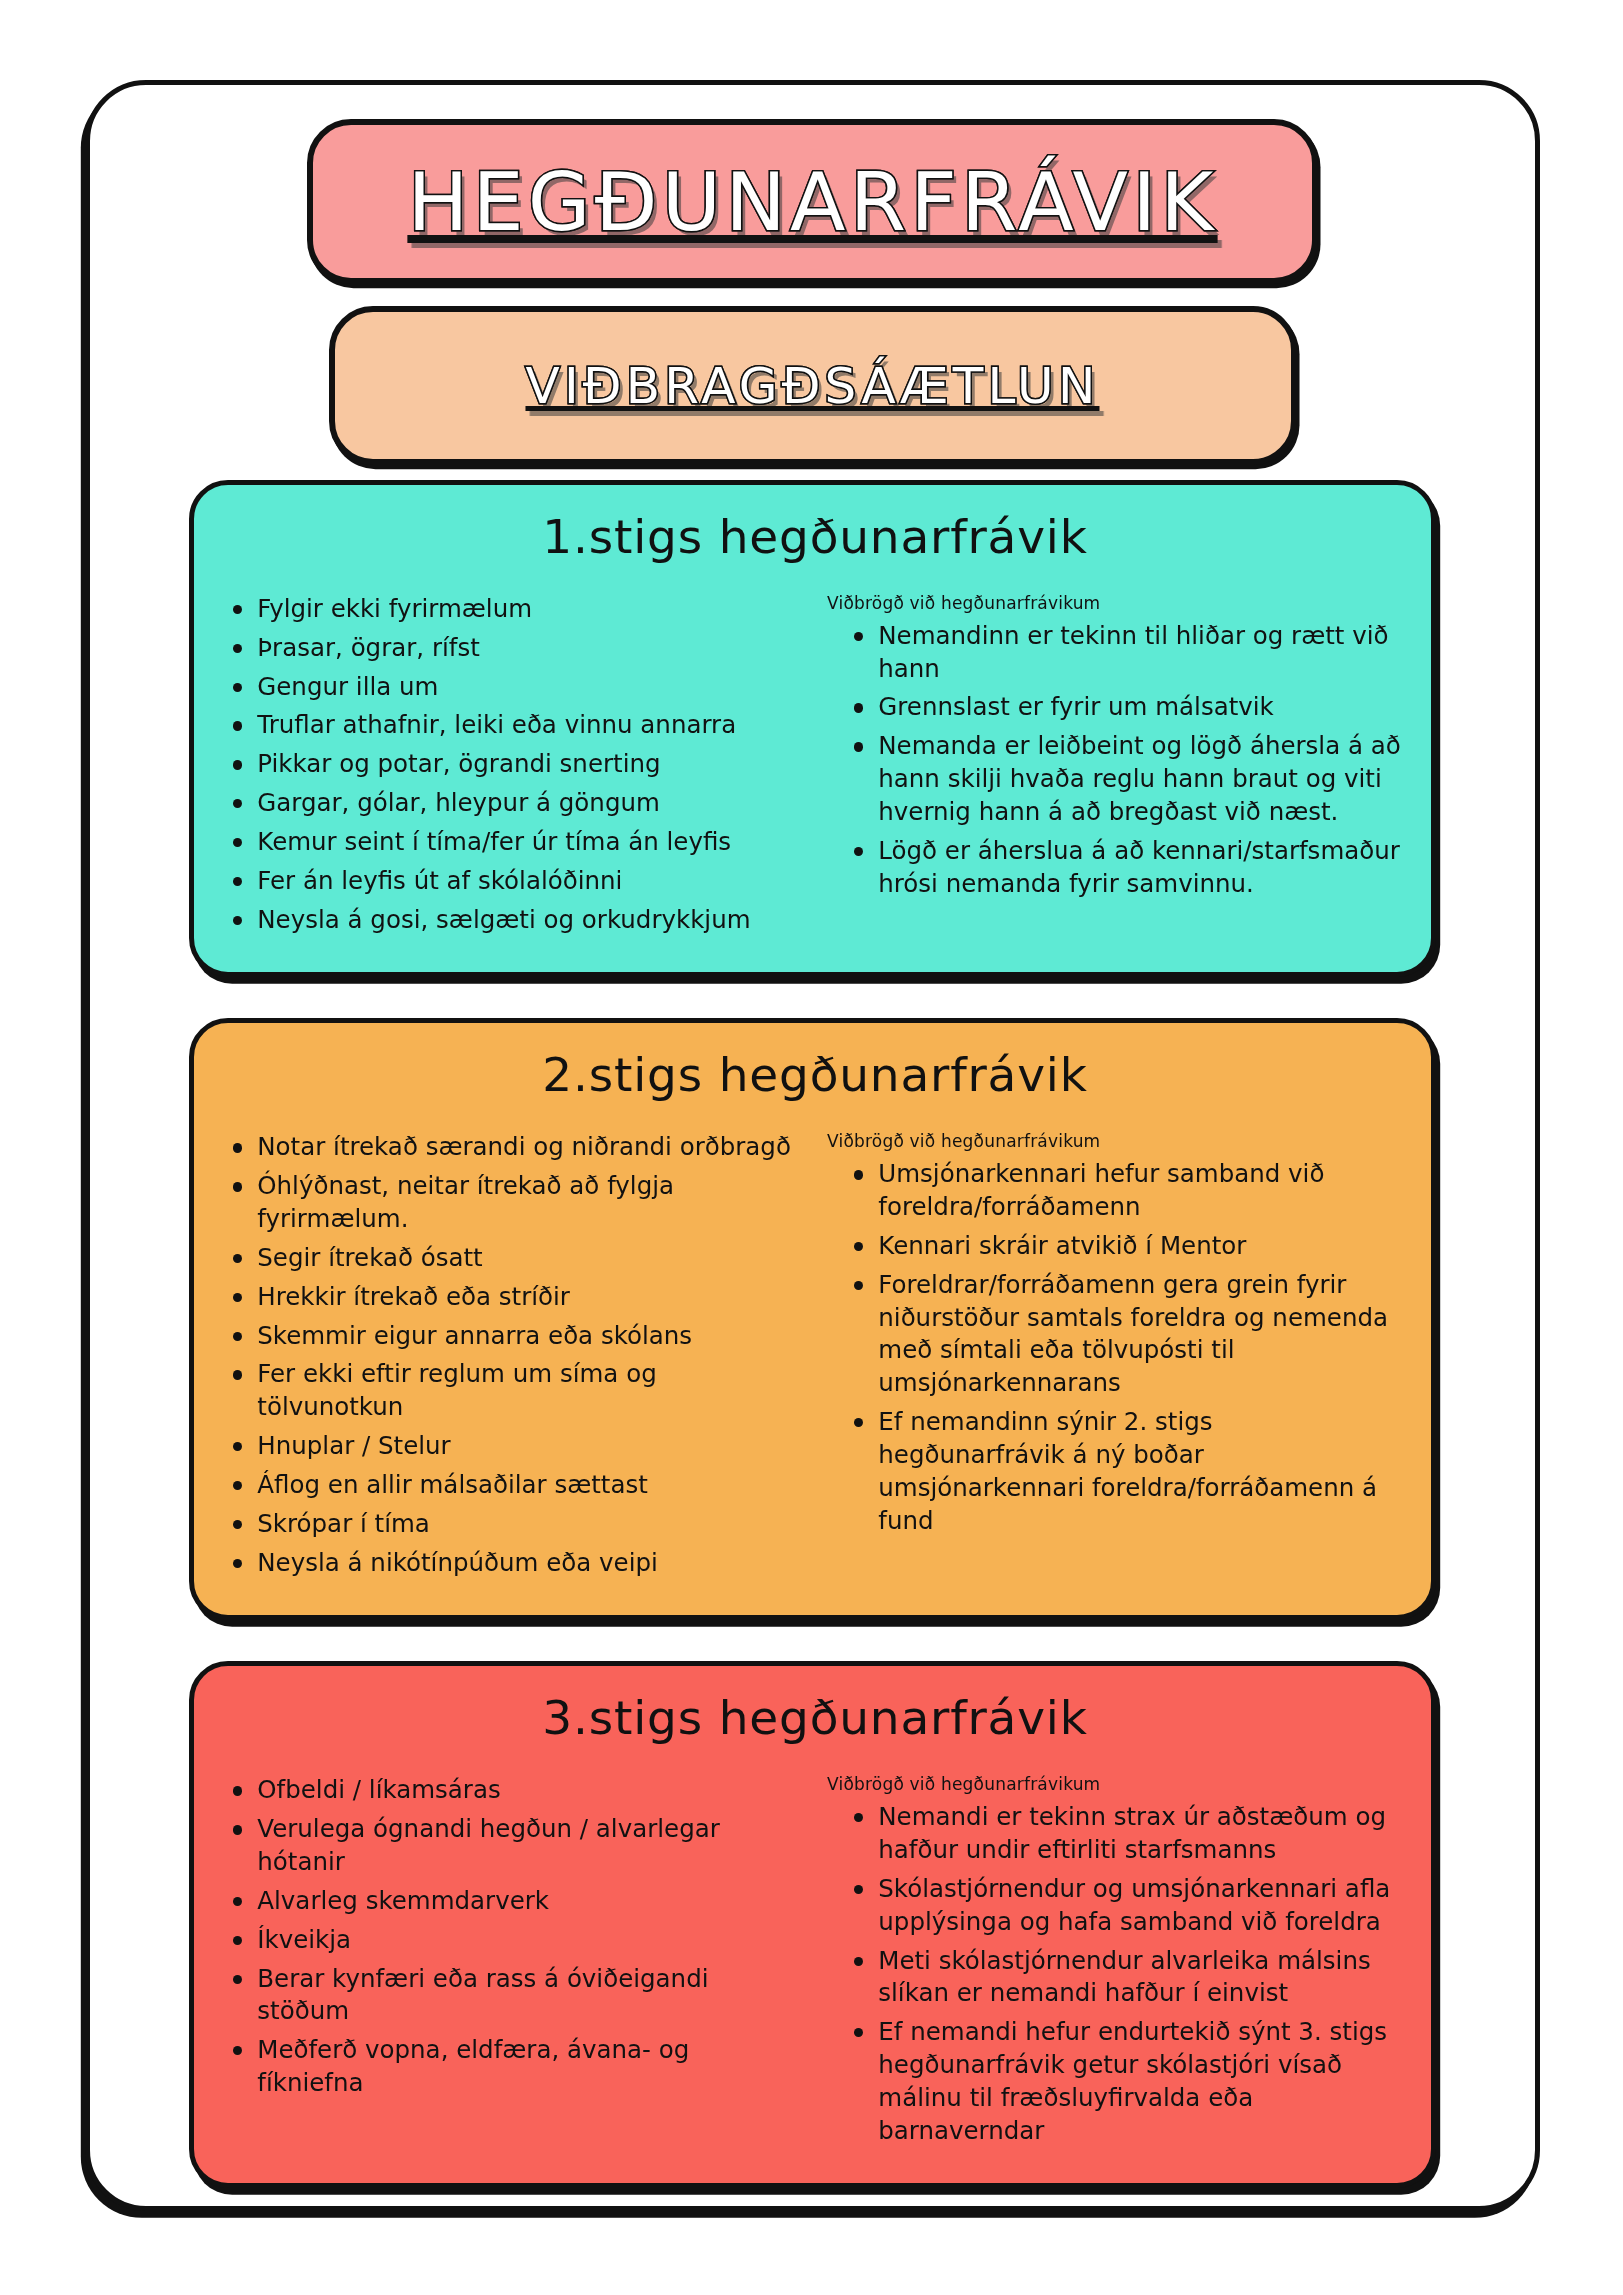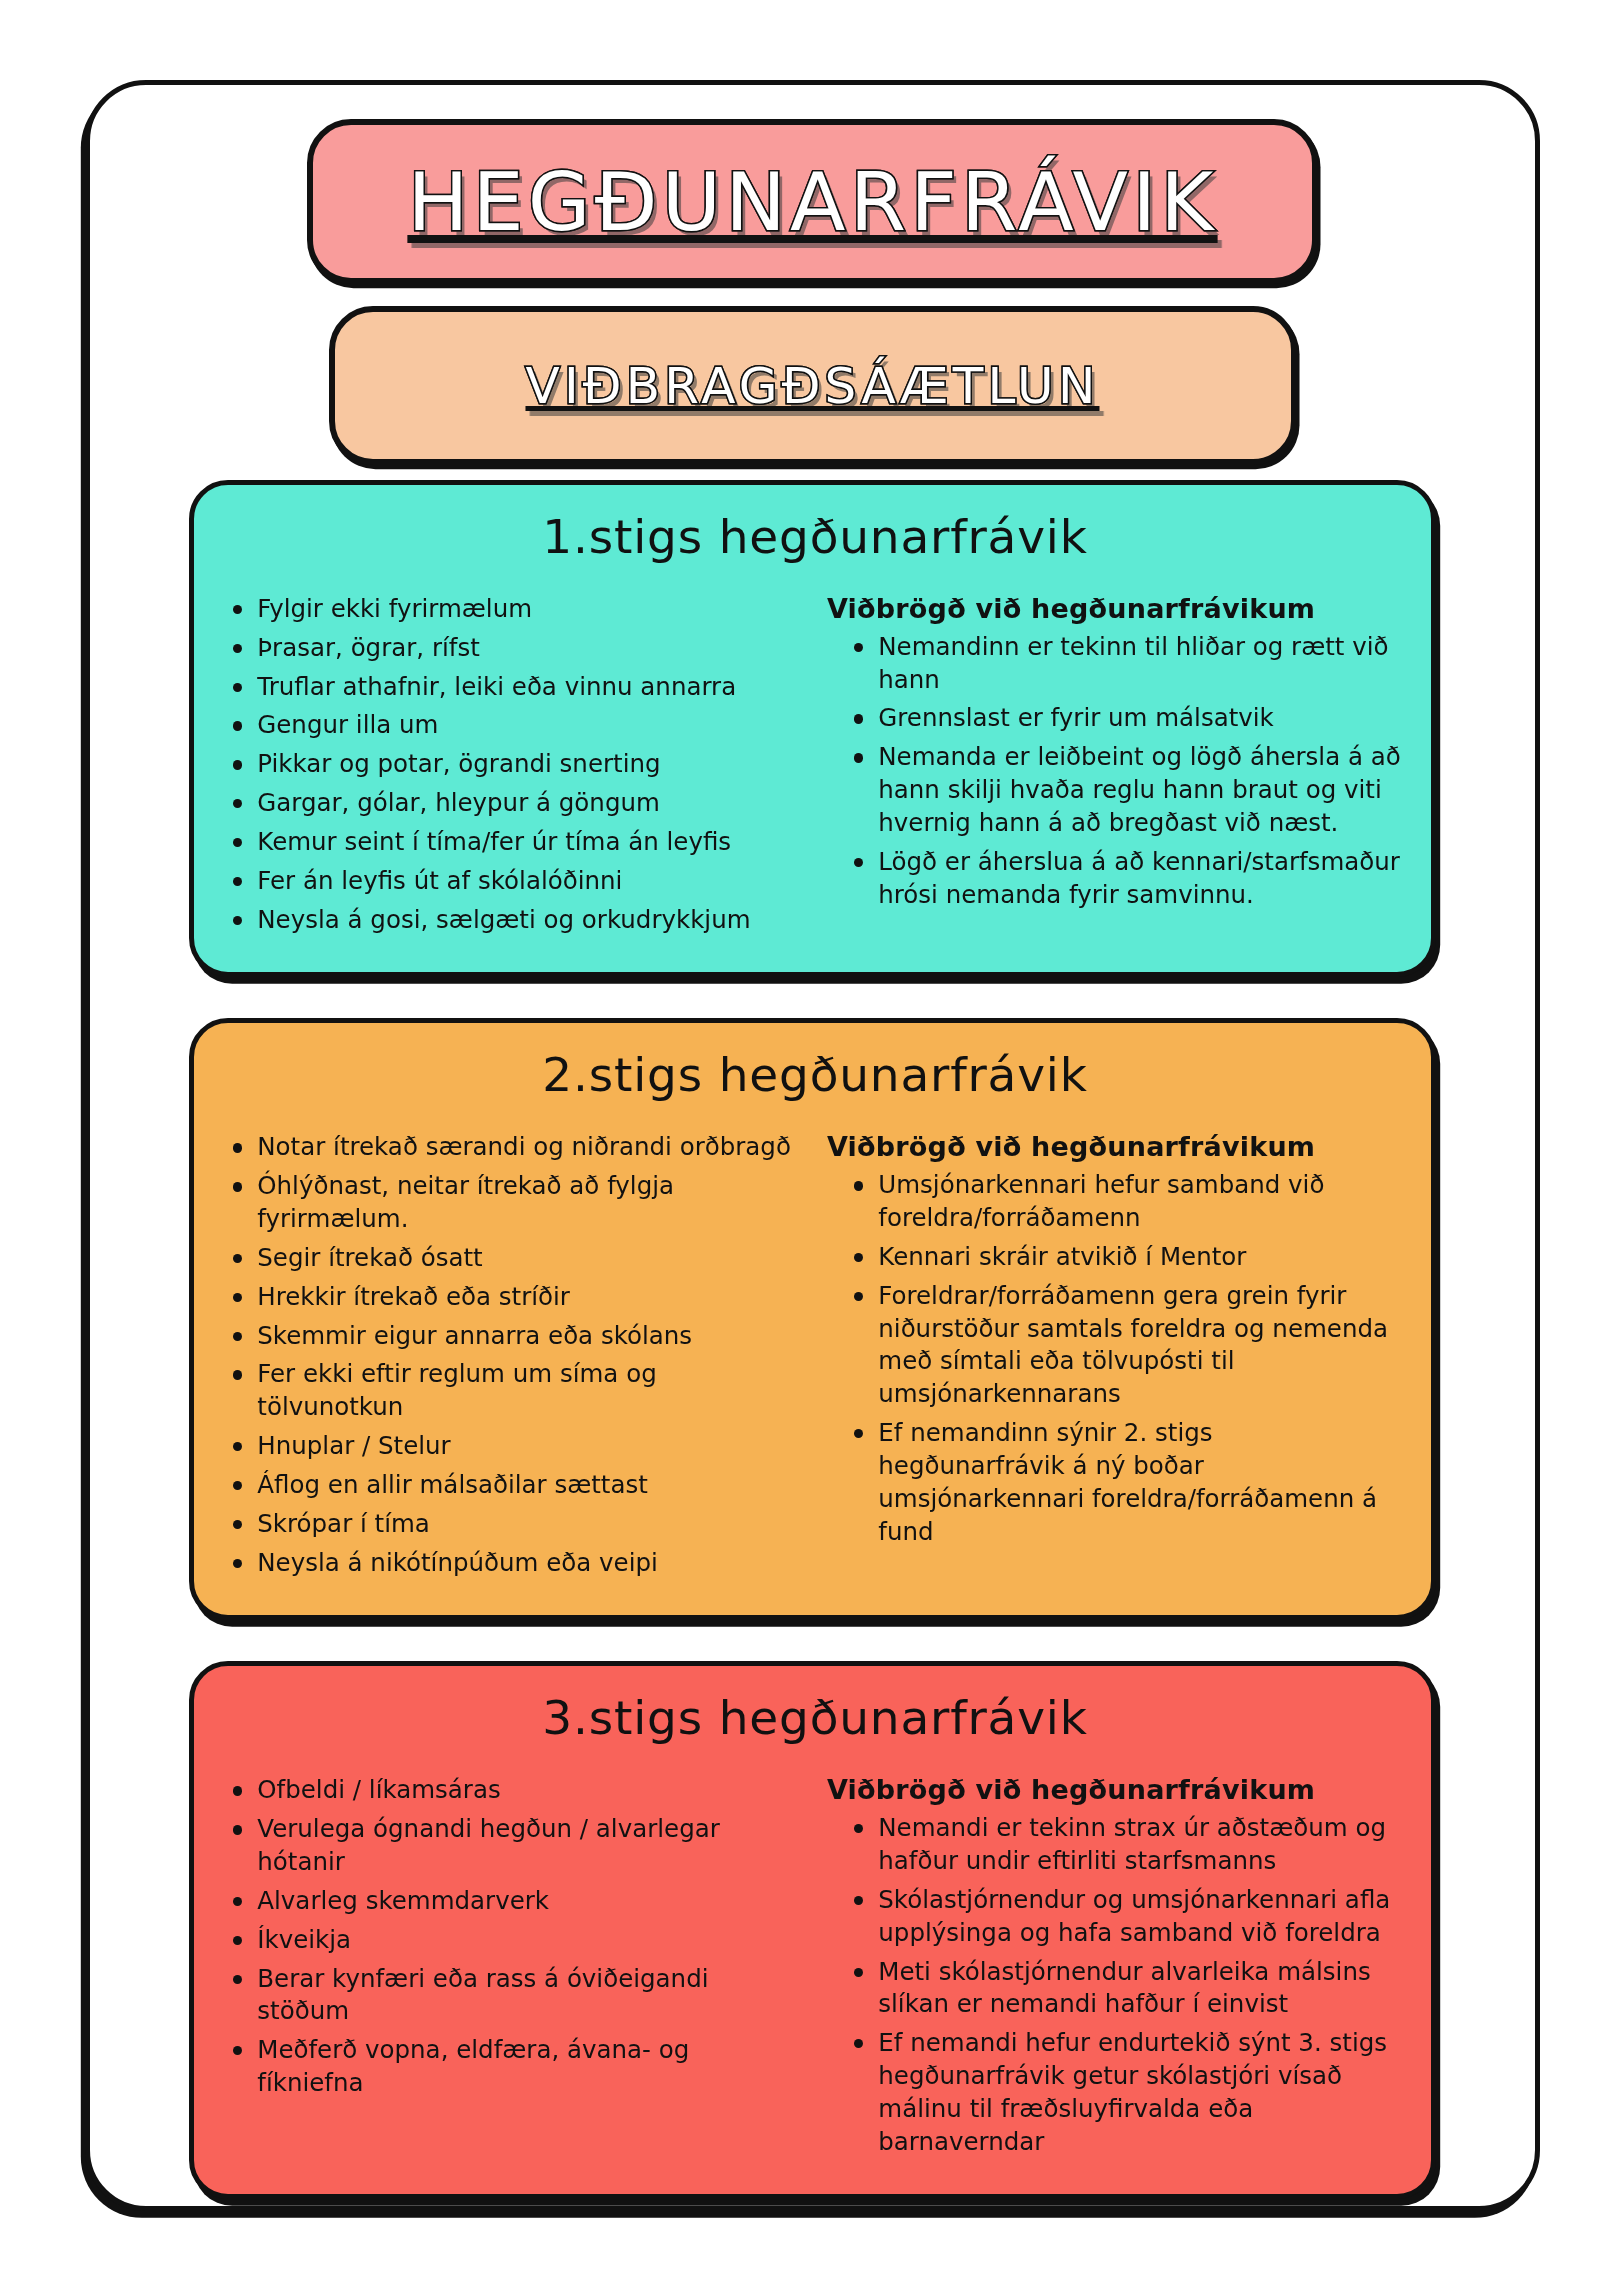--- a/index.html
+++ b/index.html
@@ -90,22 +90,22 @@
   }
   ul.blist .dot {
     flex: 0 0 auto;
     width: 9.3px; height: 9.3px;
     border-radius: 50%;
     background: #111111;
     margin: 12px 15px 0 5px;
   }
 
   .responses h3 {
-    font-size: 27px;
-    font-weight: bold;
+    font-size: 17px;
+    font-weight: normal;
     margin-bottom: 6.8px;
     letter-spacing: 0.2px;
   }
   .responses ul.blist { padding-left: 22px; }
 </style>
 </head>
 <body>
 
 <div class="poster-frame">
 
@@ -127,26 +127,26 @@
             <span>Fylgir ekki fyrirmælum</span>
           </li>
 
           <li>
             <span class="dot"></span>
             <span>Þrasar, ögrar, rífst</span>
           </li>
 
           <li>
             <span class="dot"></span>
+            <span>Gengur illa um</span>
+          </li>
+
+          <li>
+            <span class="dot"></span>
             <span>Truflar athafnir, leiki eða vinnu annarra</span>
-          </li>
-
-          <li>
-            <span class="dot"></span>
-            <span>Gengur illa um</span>
           </li>
 
           <li>
             <span class="dot"></span>
             <span>Pikkar og potar, ögrandi snerting</span>
           </li>
 
           <li>
             <span class="dot"></span>
             <span>Gargar, gólar, hleypur á göngum</span>

